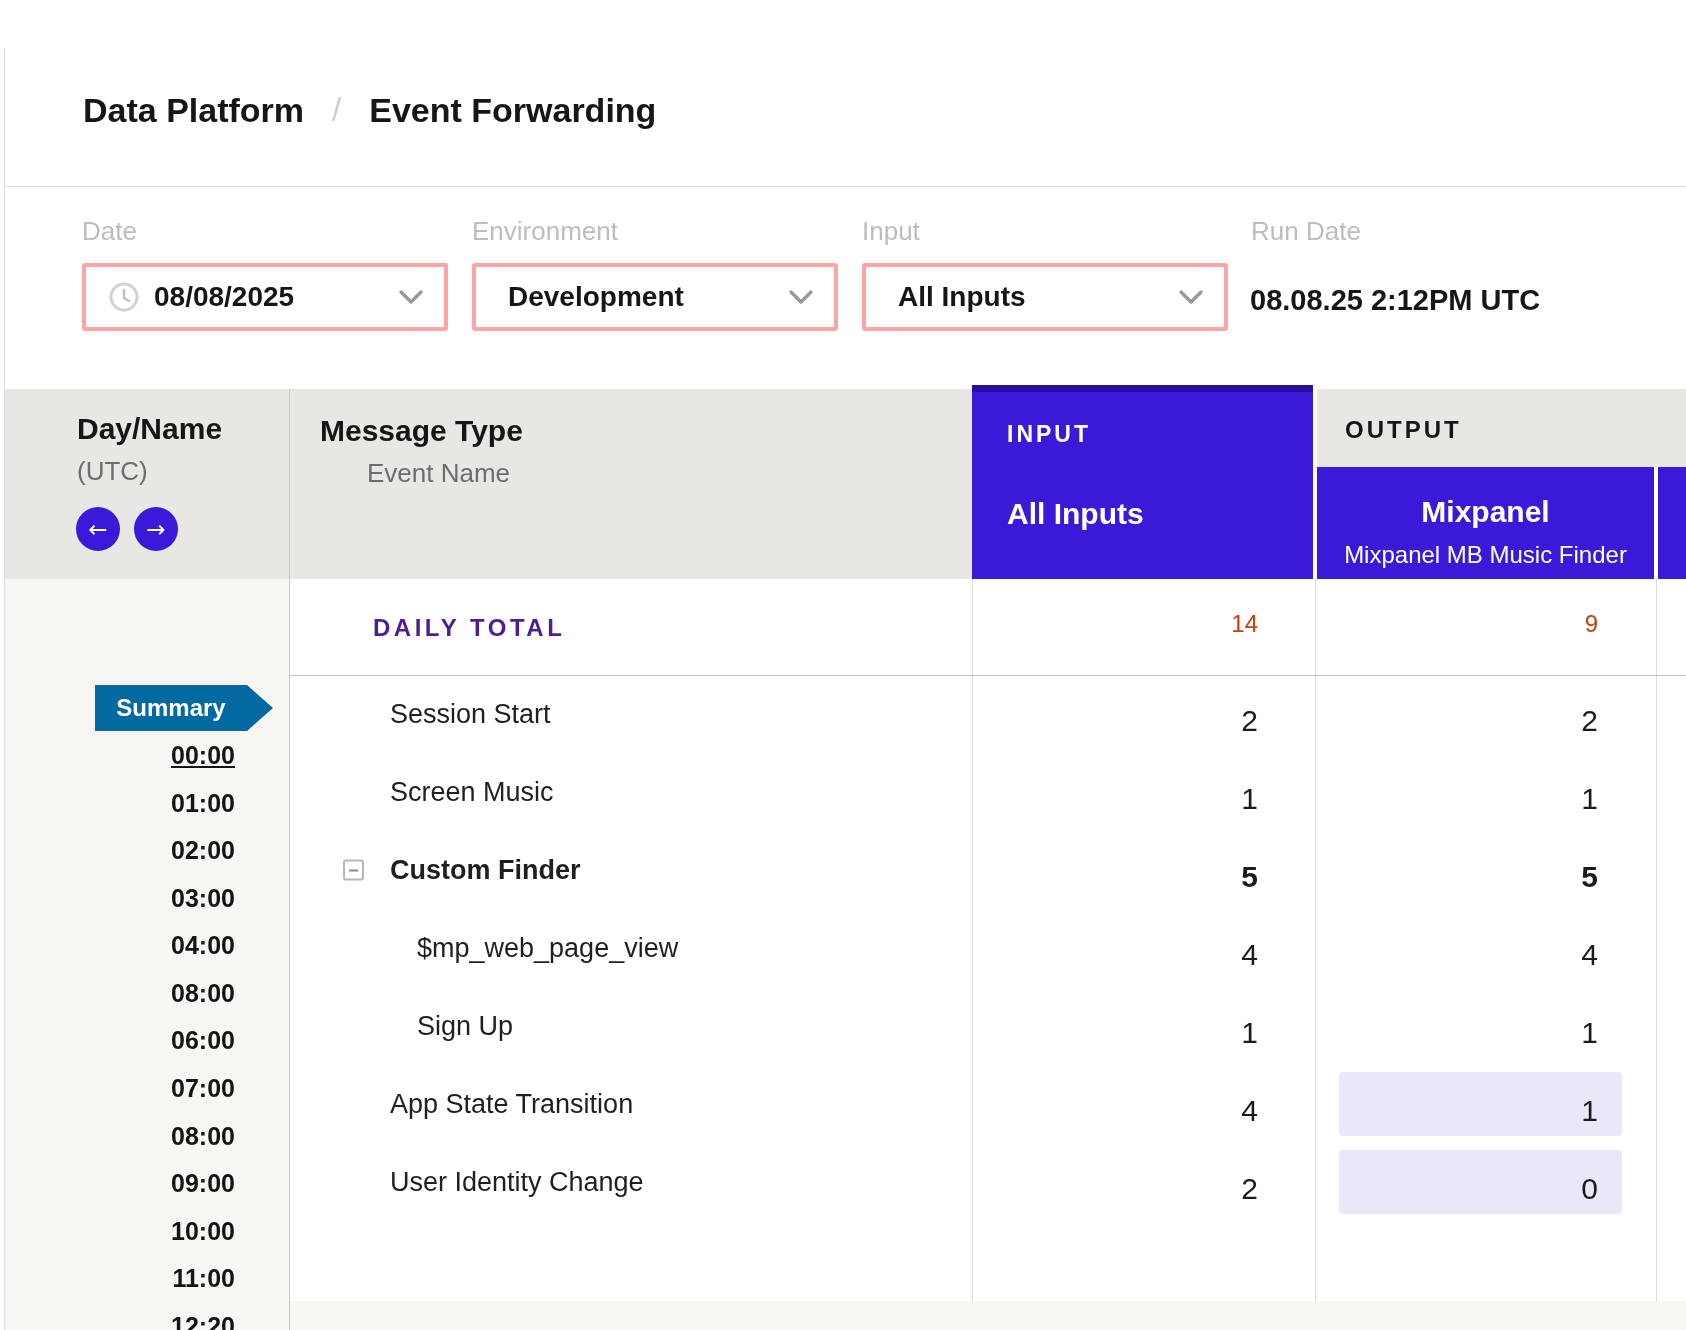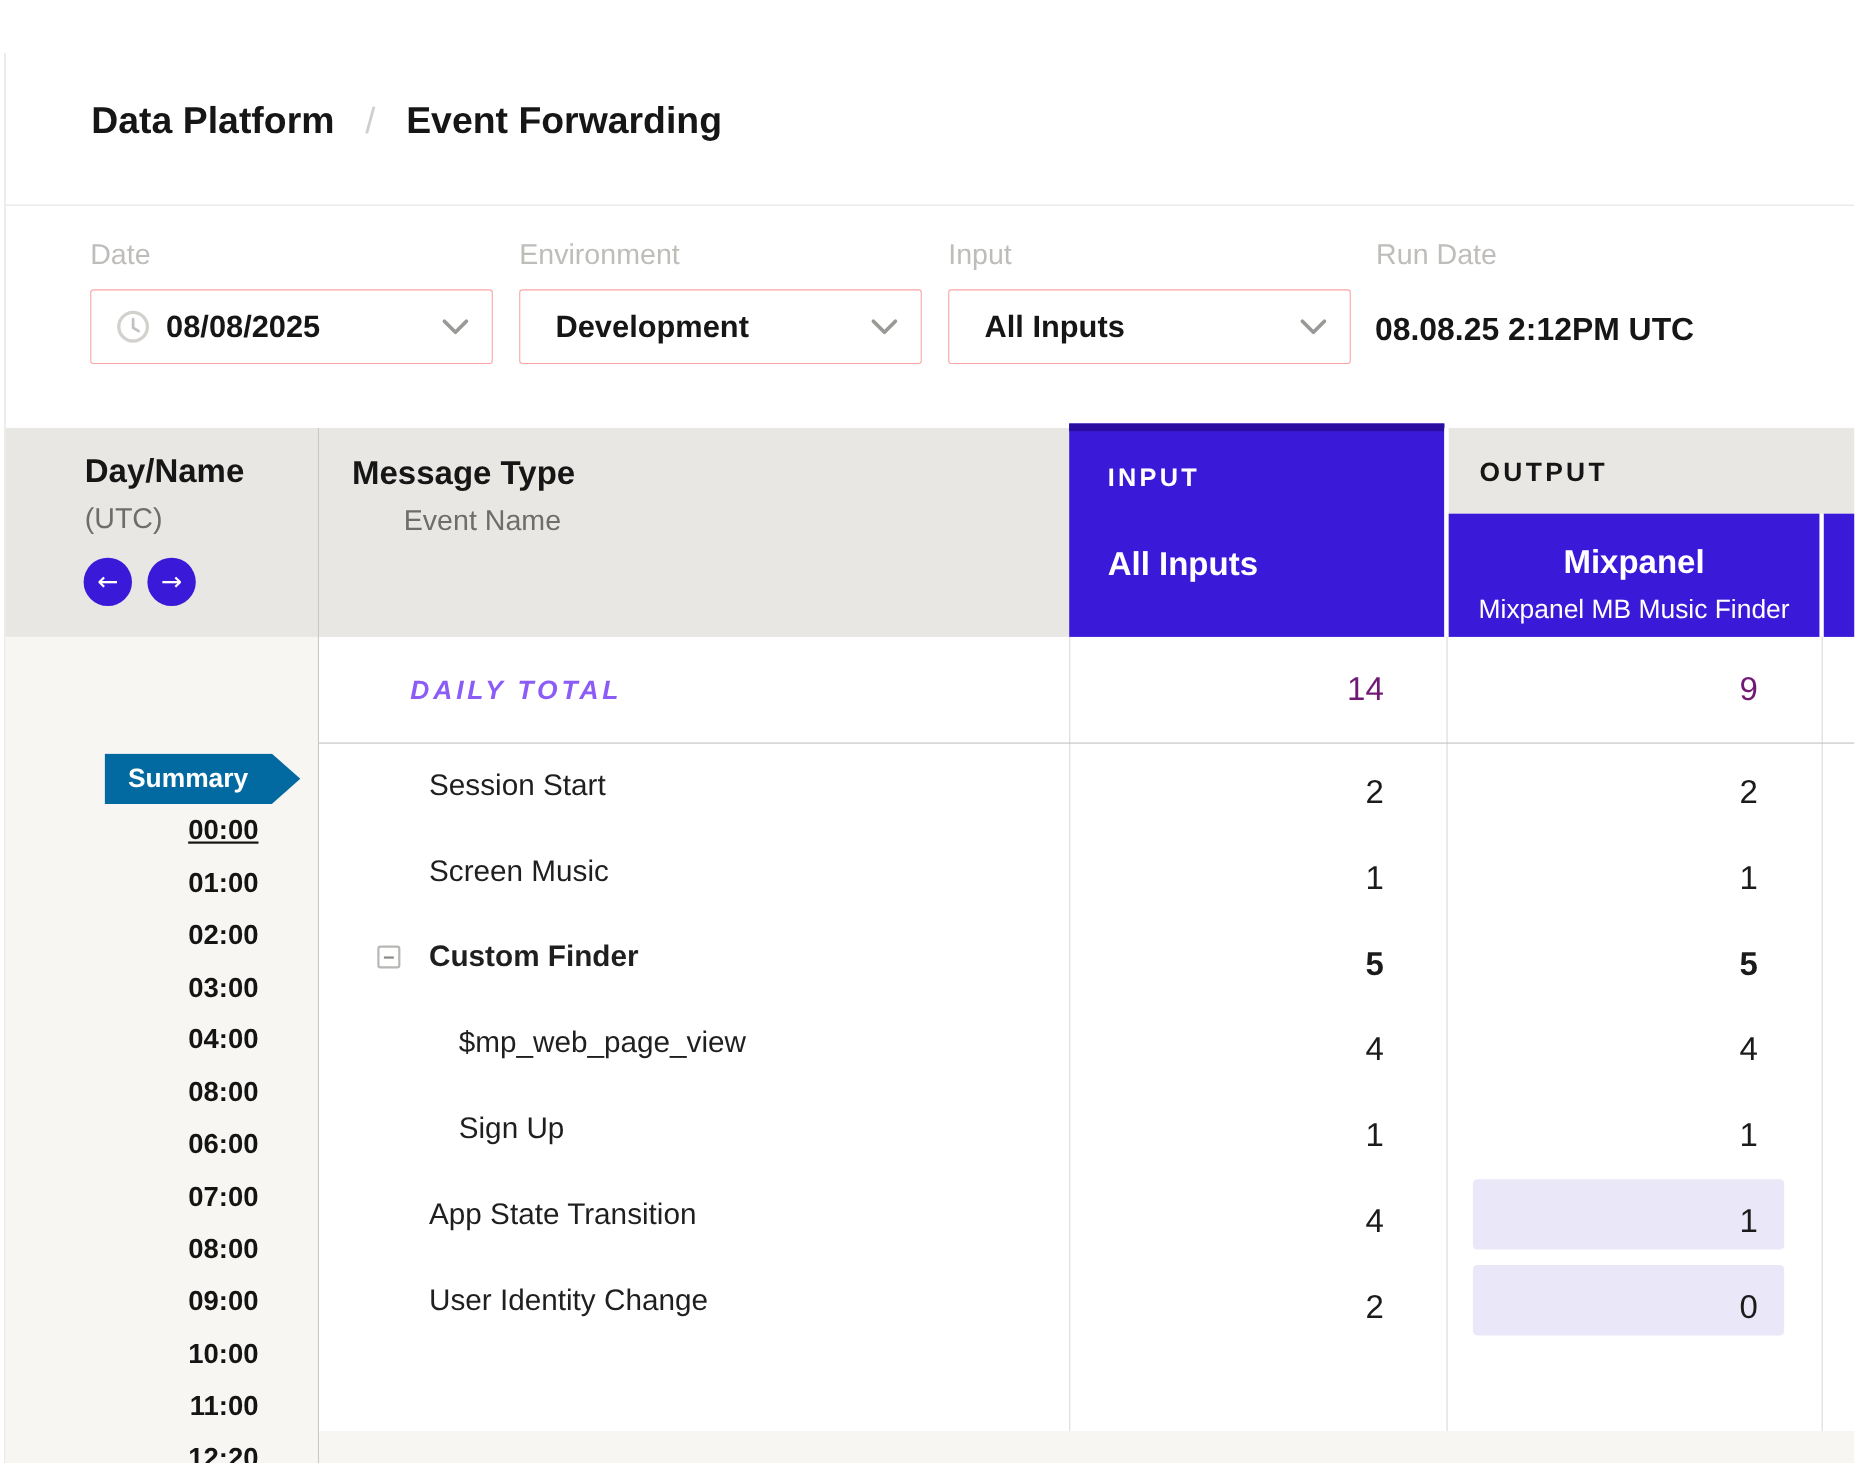--- a/index.html
+++ b/index.html
@@ -9,21 +9,21 @@
   }
   .abs{position:absolute;margin-top:48px;}
   
   .edge-line{left:4px;top:0;width:1px;height:1330px;background:#dededa;}
   
   .breadcrumb{left:83px;top:40px;height:44px;display:flex;align-items:center;font-size:34px;font-weight:600;color:#161616;}
   .crumb-sep{margin:0 28px;font-size:33px;font-weight:300;color:#cfcecb;}
   .header-border{left:5px;top:138px;width:1681px;height:1px;background:#e4e3e0;}
   
   .f-label{top:168px;height:30px;font-size:26px;color:#bebdba;}
-  .f-box{top:215px;height:68px;width:366px;background:#fff;border:1px solid #fca5a5;border-radius:3px;
+  .f-box{top:215px;height:68px;width:366px;background:#fff;border:4px solid #fca5a5;border-radius:3px;
          box-sizing:border-box;display:flex;align-items:center;cursor:pointer;}
   .f-box .value{font-size:28px;font-weight:700;color:#161616;}
   .f-box .chevron{margin-left:auto;margin-right:20px;flex:0 0 auto;}
   .fx-date{left:82px;}  .fx-env{left:472px;}  .fx-input{left:862px;}  .fx-run{left:1251px;}
   .fx-date .value{margin-left:14px;}
   .fx-env .value,.fx-input .value{margin-left:32px;}
   .clock{margin-left:22px;flex:0 0 auto;}
   .run-value{left:1250px;top:236px;font-size:29px;font-weight:700;color:#161616;}
   
   .band{left:5px;top:341px;width:1681px;height:190px;background:#e8e7e4;}
@@ -48,22 +48,22 @@
   .gap-strip{width:4px;background:#fff;}
   
   .v1{left:289px;top:341px;width:1px;height:989px;background:#c9c8c5;}
   .v2{left:972px;top:531px;width:1px;height:722px;background:#dbdad7;}
   .v3{left:1315px;top:531px;width:1px;height:722px;background:#dbdad7;}
   .v4{left:1656px;top:531px;width:1px;height:722px;background:#dbdad7;}
   .h-total{left:290px;top:627px;width:1396px;height:1px;background:#c2c1be;}
   .leftcol-bg{left:5px;top:531px;width:284px;height:799px;background:#f7f6f3;}
   .bottom-band{left:290px;top:1253px;width:1396px;height:77px;background:#f7f6f3;}
   
-  .dt-label{left:373px;top:566px;font-size:24px;font-weight:600;letter-spacing:3.5px;color:#8b5cf6;font-style:italic;}
-  .dt-num{top:562px;width:268px;text-align:right;font-size:30px;color:#701a75;}
+  .dt-label{left:373px;top:566px;font-size:24px;font-weight:600;letter-spacing:3.5px;color:#4c1d95;}
+  .dt-num{top:562px;width:268px;text-align:right;font-size:24px;color:#c2410c;}
   .dt-in{left:990px;} .dt-mix{left:1330px;}
   
   .row{left:5px;width:1681px;height:78px;}
   .row .label{position:absolute;left:385px;top:50%;transform:translateY(-50%);font-size:27px;color:#1f1f1f;white-space:nowrap;}
   .row.indent .label{left:412px;}
   .row.bold .label{font-weight:700;}
   .row .minus-box{position:absolute;left:338px;top:50%;transform:translateY(-50%);width:21px;height:21px;box-sizing:border-box;
                   border:2px solid #b8b7b4;border-radius:3px;background:#fff;cursor:pointer;
                   display:flex;align-items:center;justify-content:center;}
   .row .minus-box i{display:block;width:9px;height:2px;background:#8a8987;}

